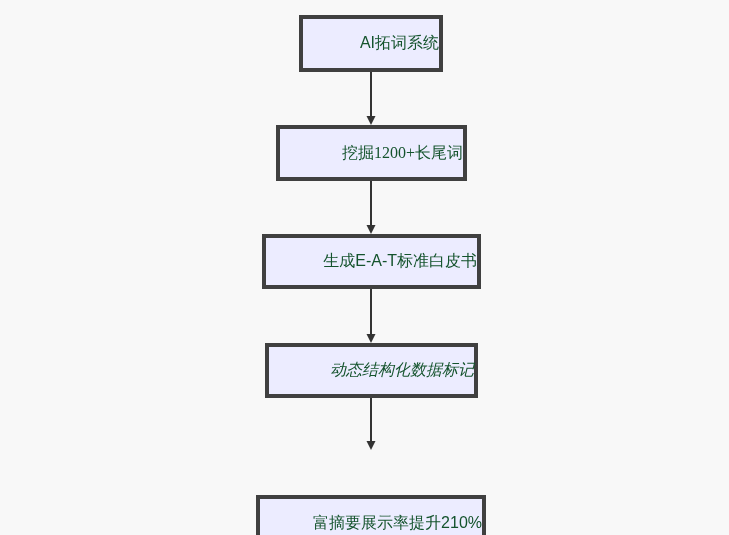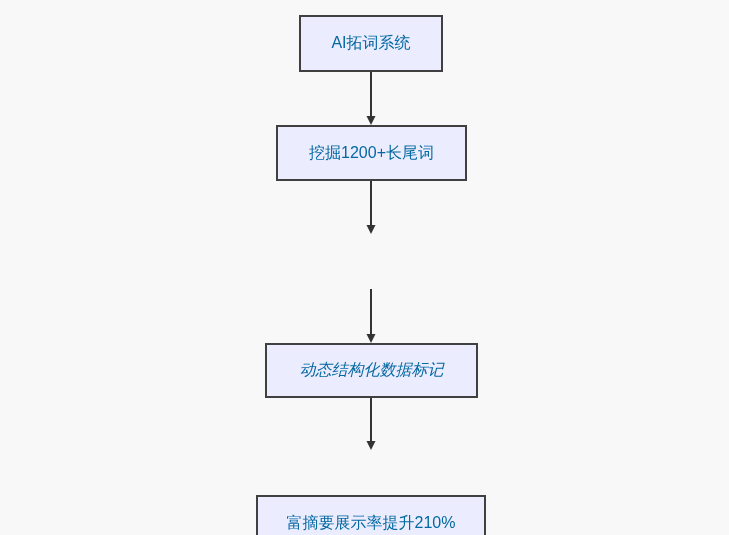--- a/index.html
+++ b/index.html
@@ -15,27 +15,27 @@
   }
   .canvas {
     position: relative;
     width: 729px;
     height: 535px;
   }
   .node {
     position: absolute;
     box-sizing: border-box;
     background: #ECECFF;
-    border: 2px solid #404040;
-    color: #0369a1;
+    border: 4px solid #404040;
+    color: #14532d;
     font-size: 16px;
     line-height: 1.3;
     display: flex;
     align-items: center;
-    justify-content: center;
+    justify-content: flex-end;
     text-align: center;
     white-space: nowrap;
   }
   .edges {
     position: absolute;
     left: 0;
     top: 0;
     width: 729px;
     height: 535px;
     pointer-events: none;
@@ -52,24 +52,27 @@
 </style>
 </head>
 <body>
 
 <div class="canvas">
 
   <div class="node" style="left:299px; top:15px;  width:144px; height:57px;">
     <span>AI拓词系统</span>
   </div>
 
-  <div class="node" style="left:276px; top:125px; width:191px; height:56px;">
+  <div class="node" style="left:276px; top:125px; width:191px; height:56px;font-family:Liberation Serif, serif;">
     <span>挖掘1200+长尾词</span>
   </div>
 
+  <div class="node" style="left:262px; top:234px; width:219px; height:55px;">
+    <span>生成E-A-T标准白皮书</span>
+  </div>
 
   <div class="node" style="left:265px; top:343px; width:213px; height:55px;font-style:italic;">
     <span>动态结构化数据标记</span>
   </div>
 
   <div class="node" style="left:256px; top:450px; width:230px; height:56px;margin-top:45px;">
     <span>富摘要展示率提升210%</span>
   </div>
 
   <svg class="edges" width="729" height="535" viewBox="0 0 729 535">

